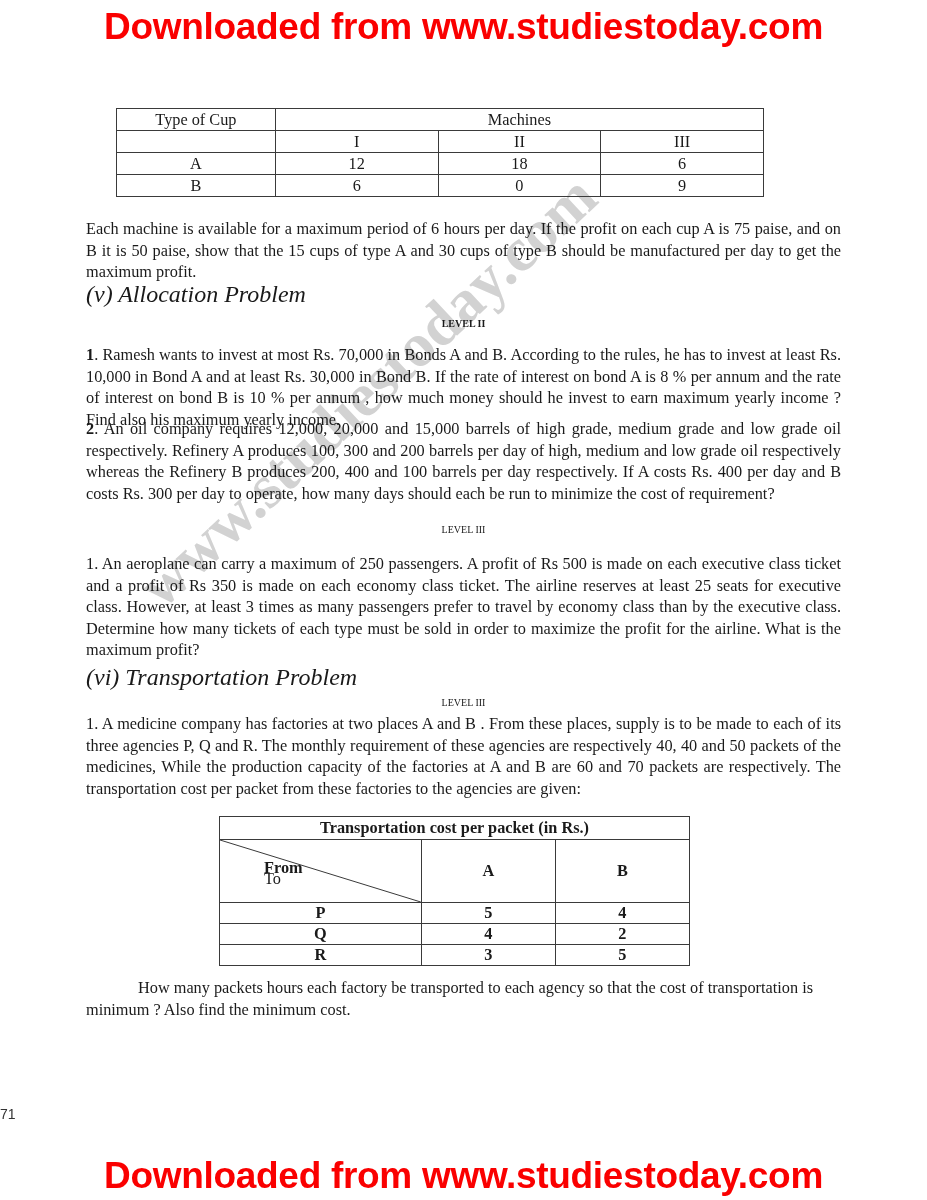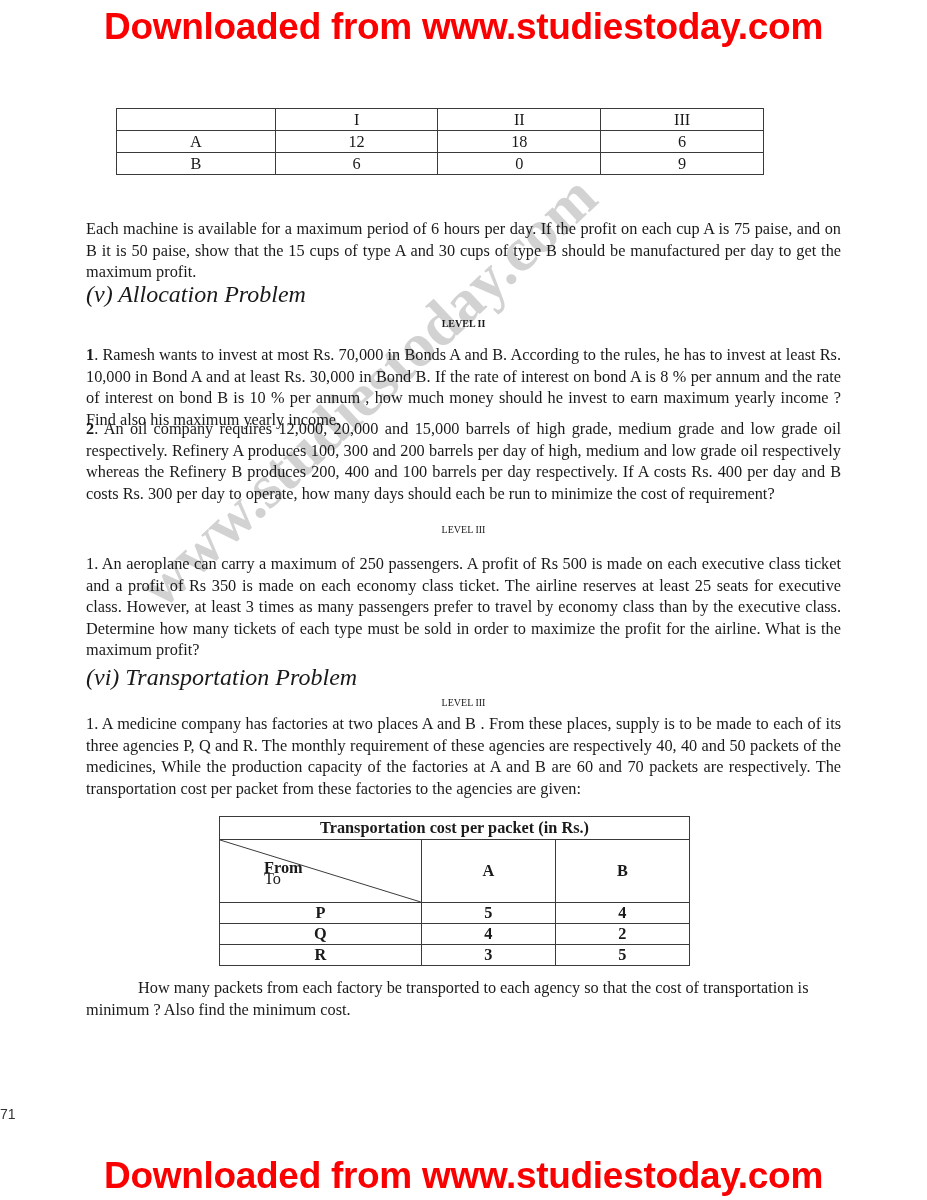--- a/index.html
+++ b/index.html
@@ -183,20 +183,24 @@
 <div id="page">
 
   <div class="wm-banner" id="wm-top">Downloaded from www.studiestoday.com</div>
 
   <div class="wm-diagonal">www.studiestoday.com</div>
 
   <div id="content">
 
     <table id="cup-table">
       <tbody>
+        <tr>
+          <td class="c-type">Type of Cup</td>
+          <td class="c-m" colspan="3">Machines</td>
+        </tr>
         <tr>
           <td class="c-type"></td>
           <td class="c-m">I</td>
           <td class="c-m">II</td>
           <td class="c-m">III</td>
         </tr>
         <tr>
           <td class="c-type">A</td>
           <td class="c-m">12</td>
           <td class="c-m">18</td>
@@ -264,21 +268,21 @@
           <td>2</td>
         </tr>
         <tr>
           <td>R</td>
           <td>3</td>
           <td>5</td>
         </tr>
       </tbody>
     </table>
 
-    <div class="body-text noj indent-first" style="top: 977px;">How many packets from each factory be transported to each agency so that the cost of transportation is minimum ? Also find the minimum cost.</div>
+    <div class="body-text noj indent-first" style="top: 977px;">How many packets hours each factory be transported to each agency so that the cost of transportation is minimum ? Also find the minimum cost.</div>
 
     <div id="page-number">71</div>
 
   </div>
 
   <div class="wm-banner" id="wm-bottom">Downloaded from www.studiestoday.com</div>
 
 </div>
 
 </body></html>

